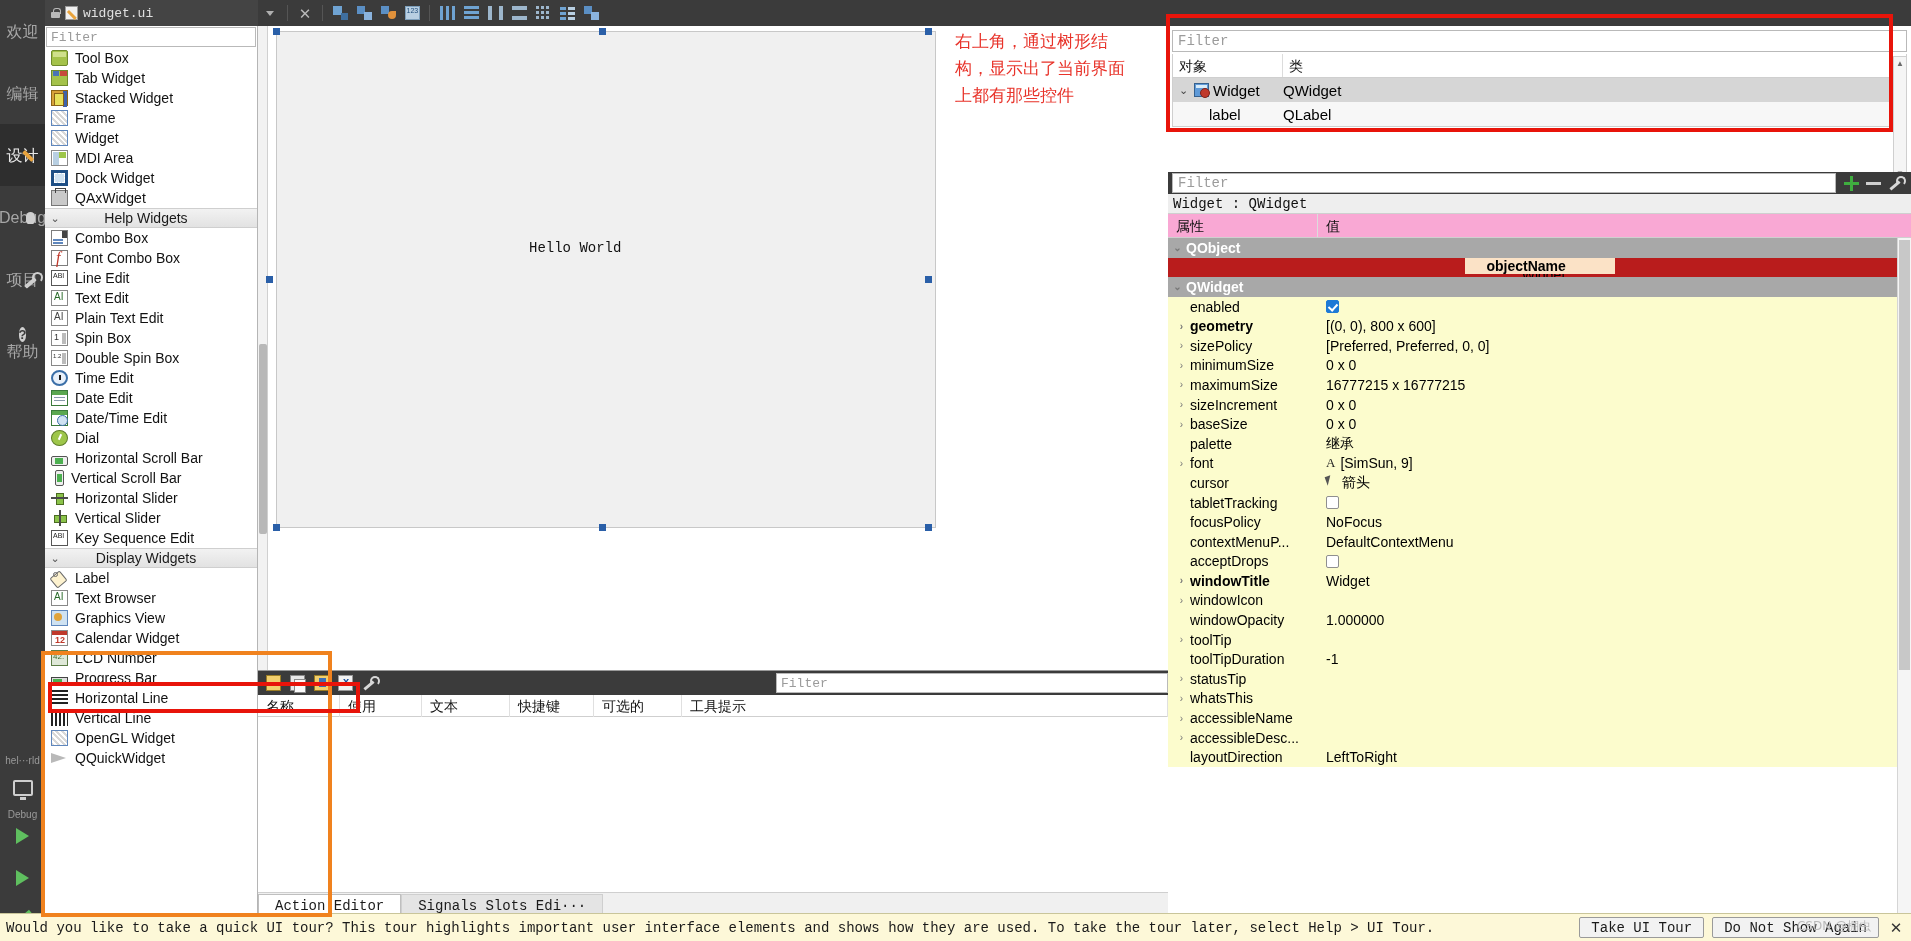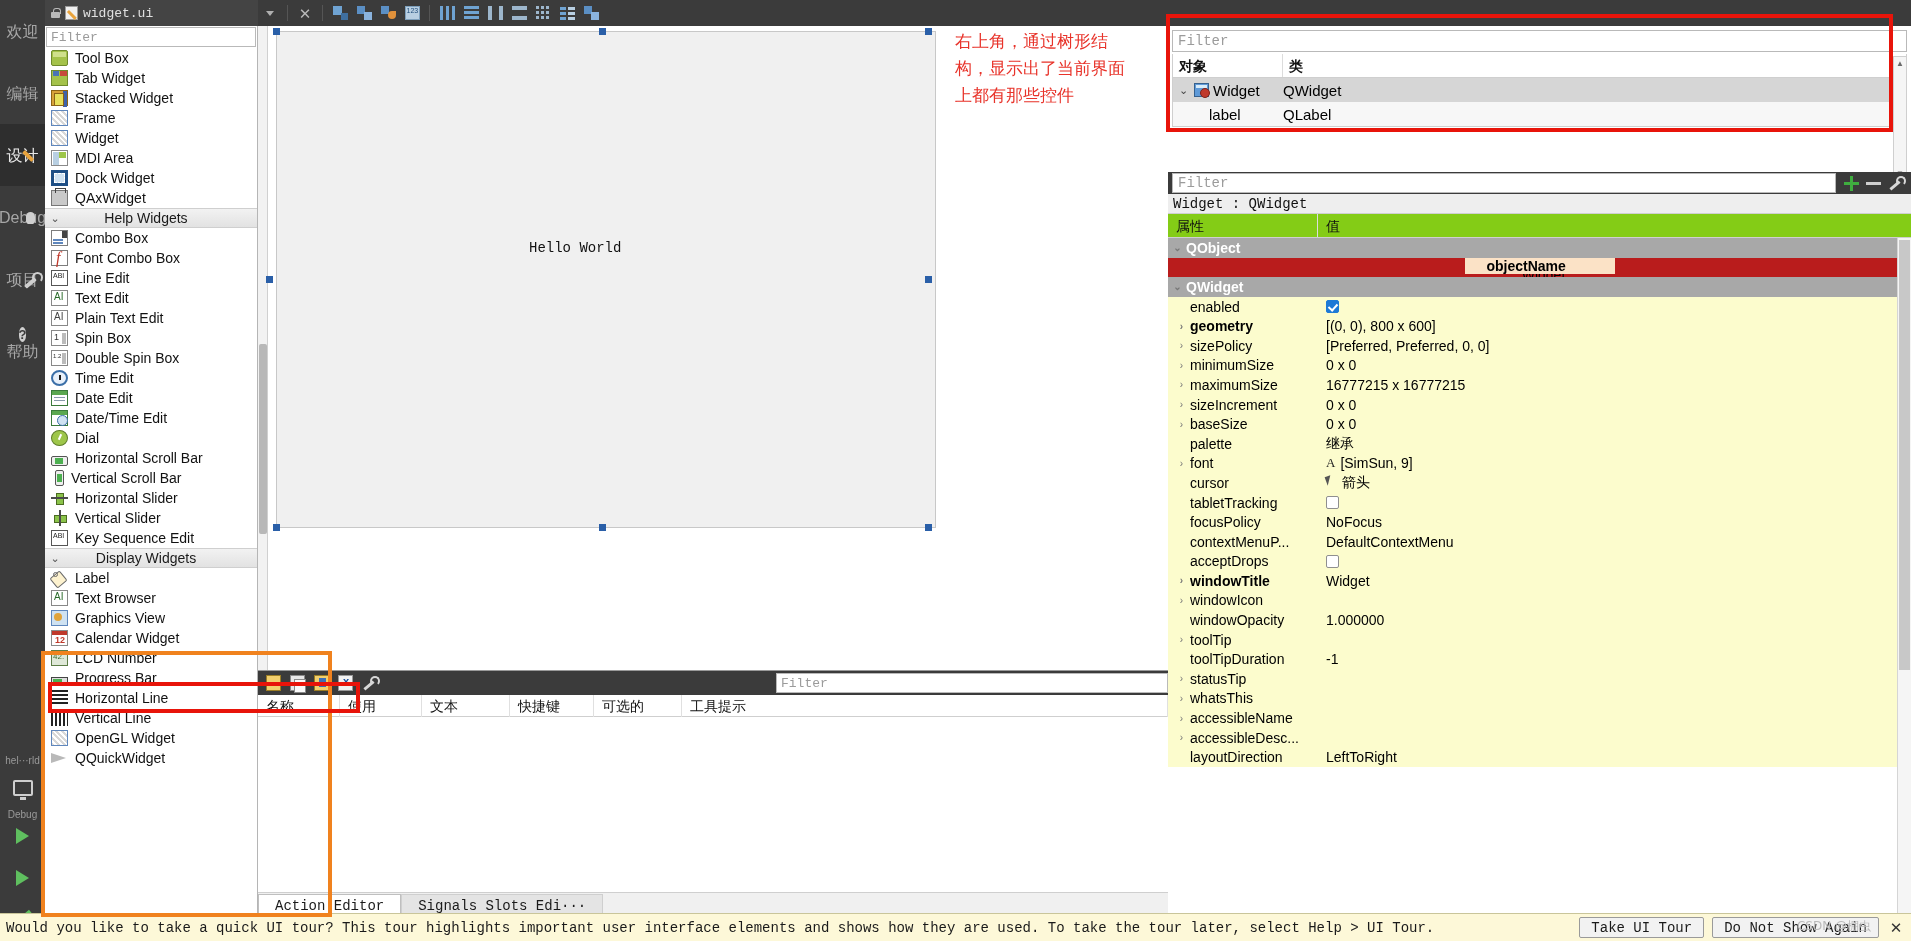--- a/index.html
+++ b/index.html
@@ -314,21 +314,21 @@
   .obj-dock {
     position: absolute; left: 1168px; top: 26px; width: 743px; height: 160px;
     background: #fff;
   }
   .obj-filter {
     margin: 4px 4px 2px 4px; height: 22px; border: 1px solid #b9b9b9; background:#fff;
     color:#9b9b9b; font-size:14px; padding-left:5px; display:flex; align-items:center;
     font-family:"Liberation Mono",monospace;
   }
   .obj-table { margin: 0 4px; border: 1px solid #cfcfcf; border-top:none;}
-  .obj-head { display:flex; height:24px; border-bottom:1px solid #cfcfcf; font-size:14px; color:#111;font-weight:bold;}
+  .obj-head { display:flex; height:24px; border-bottom:1px solid #cfcfcf; font-size:14px; color:#111;}
   .obj-head > div{ padding-left:6px; line-height:24px;}
   .obj-row { display:flex; height:24px; font-size:15px; align-items:center;}
   .obj-row.sel { background:#d6d6d6; }
   .obj-row.alt { background:#f7f7f7; }
   .obj-name { display:flex; align-items:center; gap:4px; padding-left:4px;}
   .obj-ico { width:15px;height:14px;background:#5f9ad8;position:relative;flex:none;border:1px solid #37618e;}
   .obj-ico:after{content:'';position:absolute;left:1px;top:1px;right:1px;height:3px;background:#d8ecfa;}
   .obj-ico:before{content:'';position:absolute;right:-2px;bottom:-2px;width:8px;height:8px;border-radius:50%;background:#c0392b;border:1px solid #7d2218;}
   .tree-chev{width:13px;text-align:center;color:#444;font-size:11px;}
   .obj-scroll{position:absolute;right:4px;top:30px;width:14px;height:124px;background:#f5f5f5;border:1px solid #cfcfcf;}
@@ -353,21 +353,21 @@
   .minus-ico:before{content:'';position:absolute;left:0;top:6px;width:15px;height:3px;background:#cfcfcf;}
   .wrench2-ico{width:15px;height:15px;position:relative;}
   .wrench2-ico:before{content:'';position:absolute;left:1px;top:8px;width:12px;height:3px;background:#d8d8d8;transform:rotate(-40deg);}
   .wrench2-ico:after{content:'';position:absolute;left:8px;top:0px;width:6px;height:6px;border:2px solid #d8d8d8;border-radius:50%;border-bottom-color:transparent;}
 
   .prop-objline{
     height:20px; background:#eeeeee; border-bottom:1px solid #cfcfcf;
     font-family:"Liberation Mono",monospace; font-size:14px; color:#111;
     display:flex; align-items:center; padding-left:5px;
   }
-  .prop-colhead{height:24px;display:flex;border-bottom:1px solid #cfcfcf;font-size:14px;color:#111;background:#84cc16;}
+  .prop-colhead{height:24px;display:flex;border-bottom:1px solid #cfcfcf;font-size:14px;color:#111;background:#f9a8d4;}
   .prop-colhead .c1{width:150px;padding-left:8px;line-height:24px;border-right:1px solid #dcdcdc;}
   .prop-colhead .c2{flex:1;padding-left:8px;line-height:24px;}
   .prop-rows{ }
   .prow{height:19.6px;display:flex;font-size:14px;align-items:center;}
   .prow .pname{width:150px;padding-left:8px;display:flex;align-items:center;gap:3px;overflow:hidden;white-space:nowrap;}
   .prow .pval{flex:1;padding-left:8px;overflow:hidden;white-space:nowrap;display:flex;align-items:center;gap:5px;}
   .prow.group{background:#a8a8a8;color:#fff;font-weight:bold;}
   .prow.group .pname{padding-left:4px;}
   .prow.yellow{background:#fcfccd;}
   .prow.modified .pname{background:#fbe2c6;font-weight:bold;}

